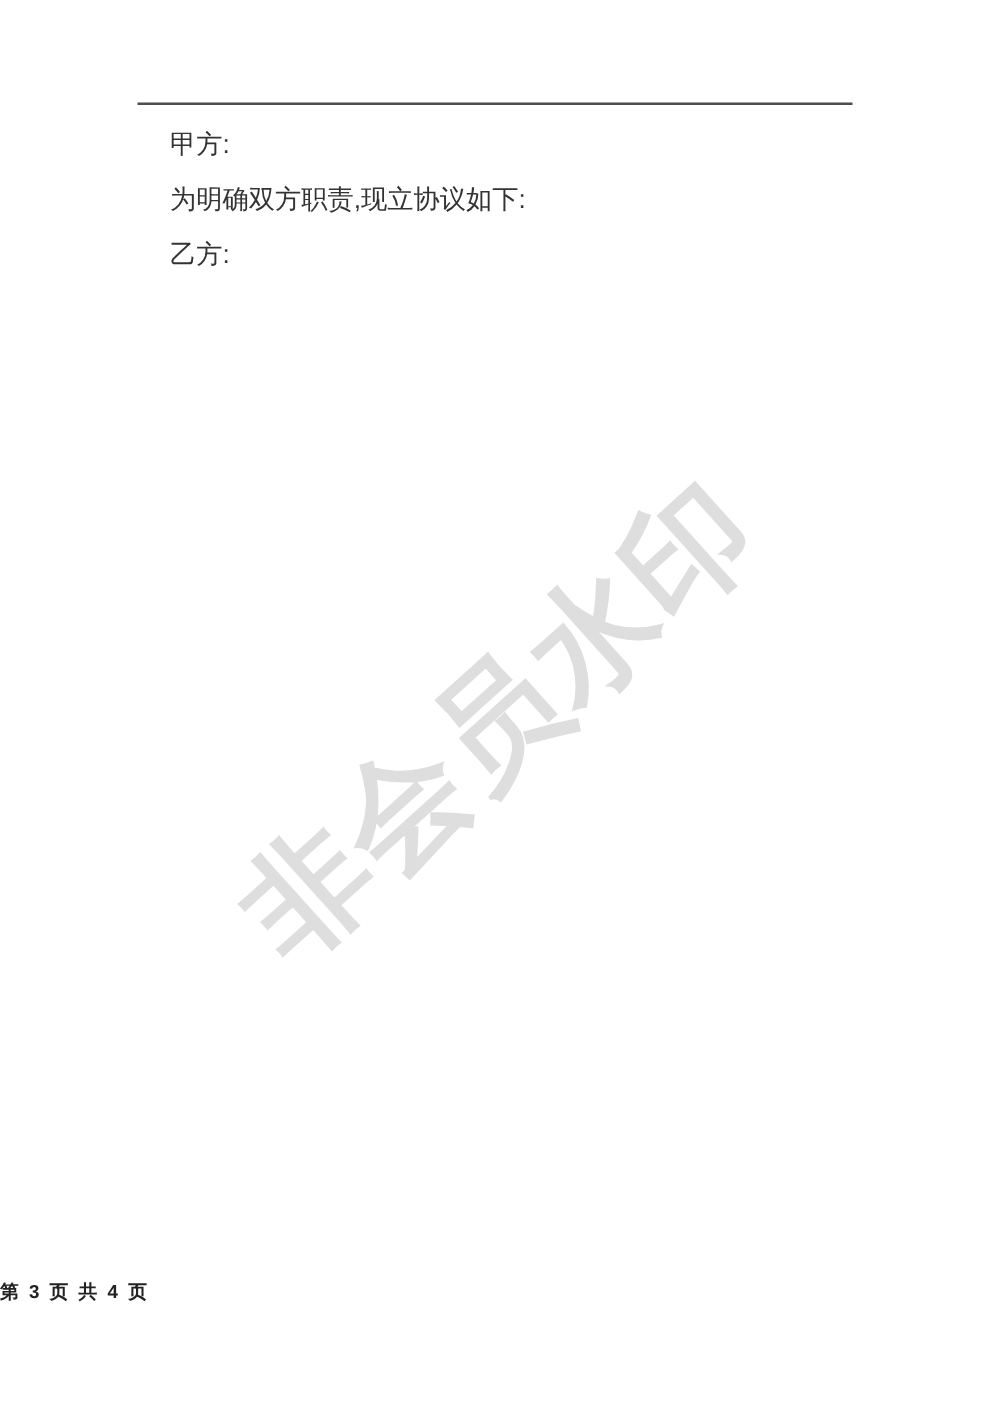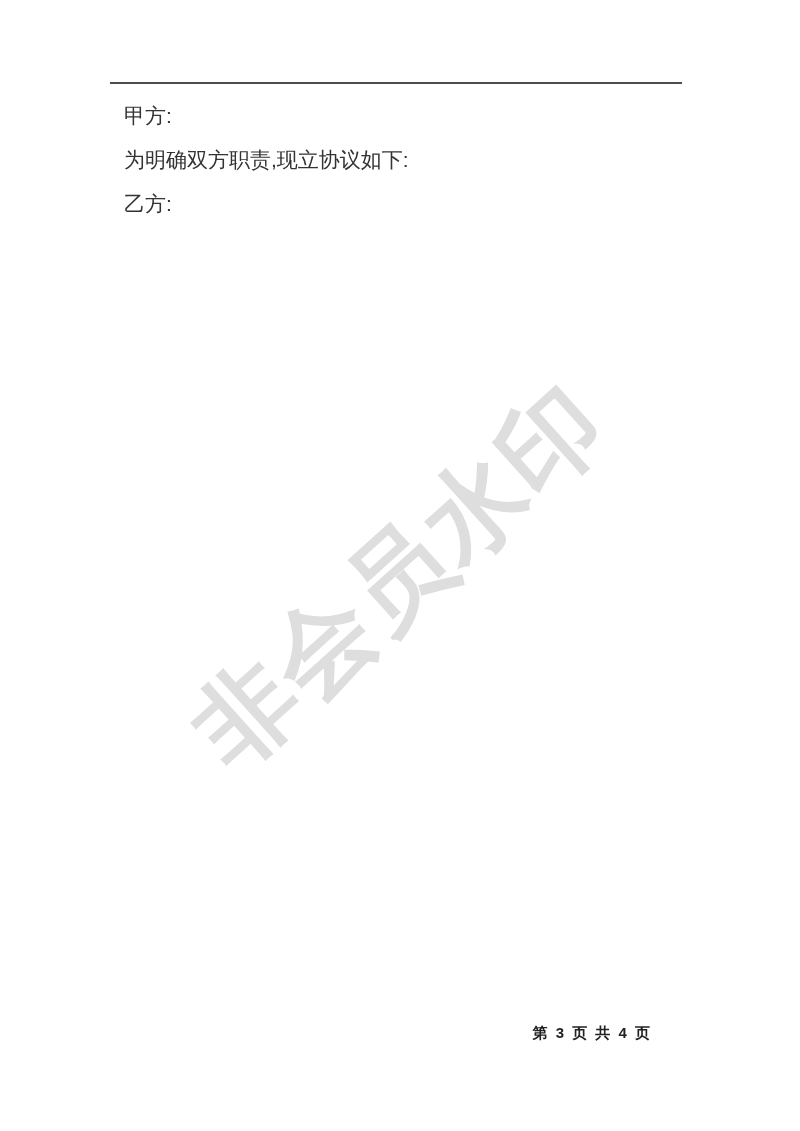--- a/index.html
+++ b/index.html
@@ -43,28 +43,28 @@
     top: 96px;
     width: 562px;
     z-index: 2;
     color: #333333;
     font-size: 21px;
     line-height: 40px;
     text-align: justify;
     text-justify: inter-ideograph;
   }
   .content p {
-    margin: 0 0 4px 4px;
+    margin: 0 0 4px 16px;
   }
   .footer {
     position: absolute;
     left: 0;
     top: 1024px;
     width: 652px;
-    text-align: right;
+    text-align: left;
     z-index: 2;
     color: #222222;
     font-size: 15px;
     font-weight: bold;
     letter-spacing: 2px;
   }
 </style>
 </head>
 <body>
 

